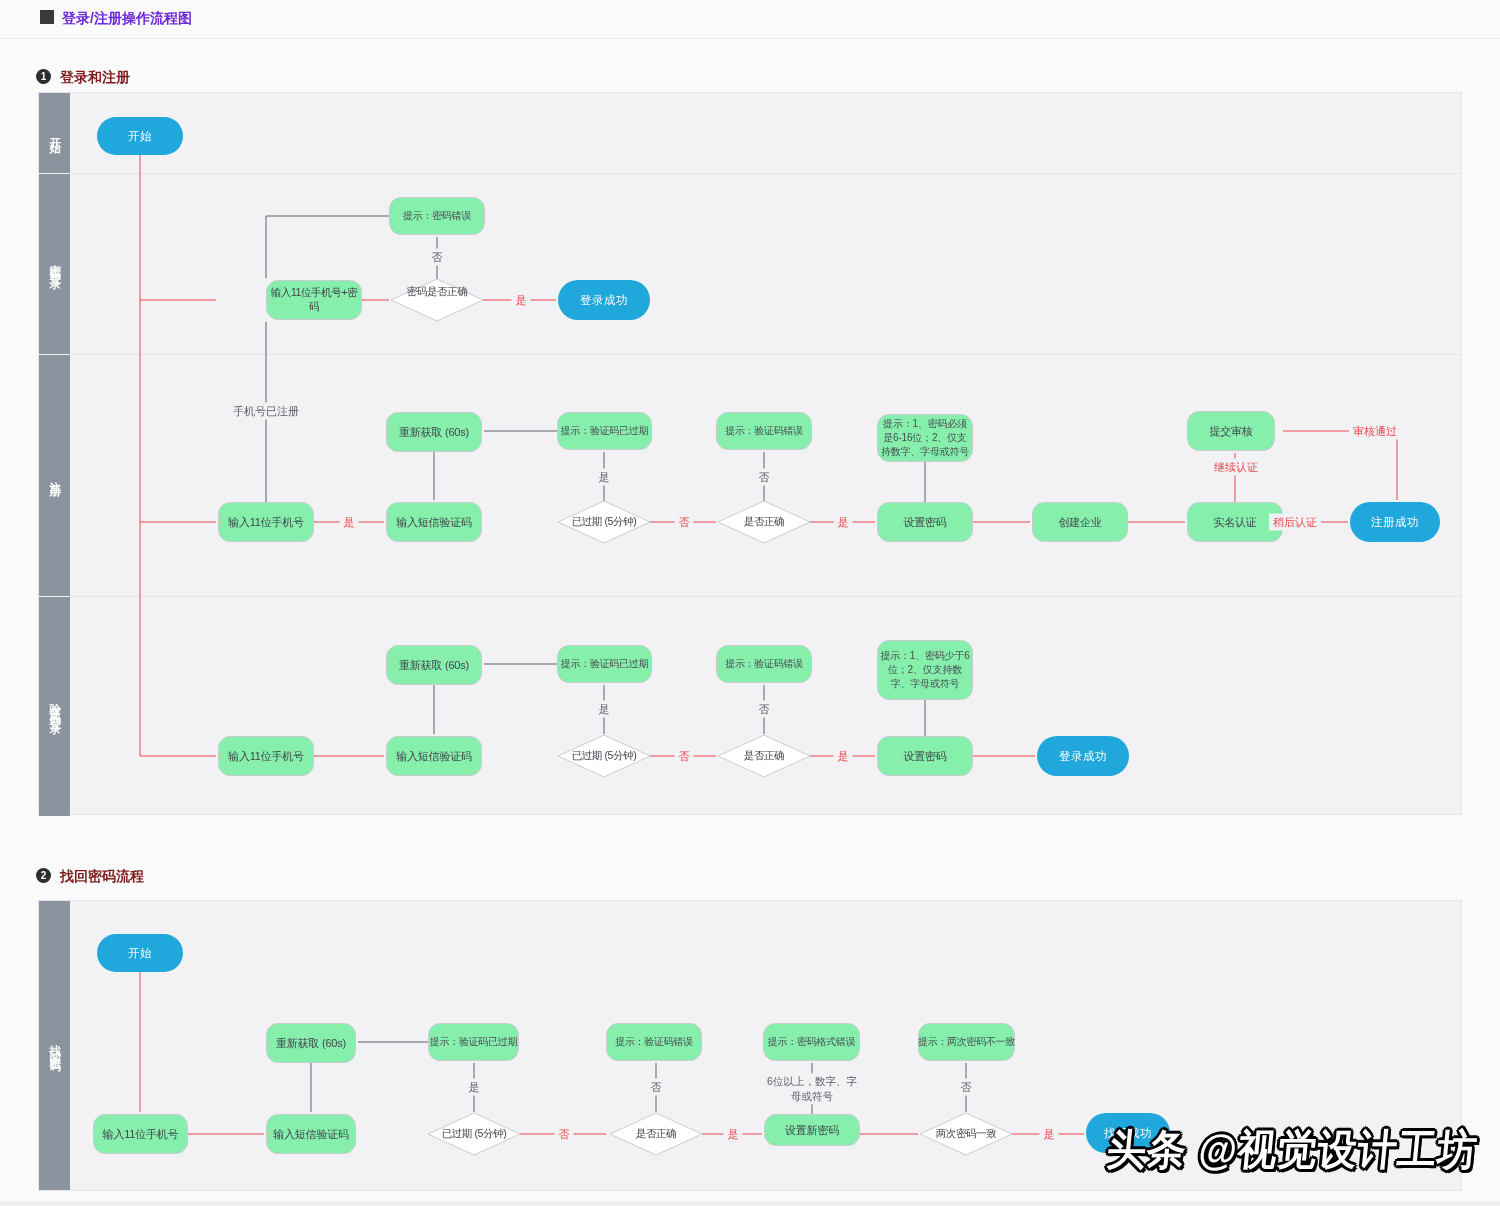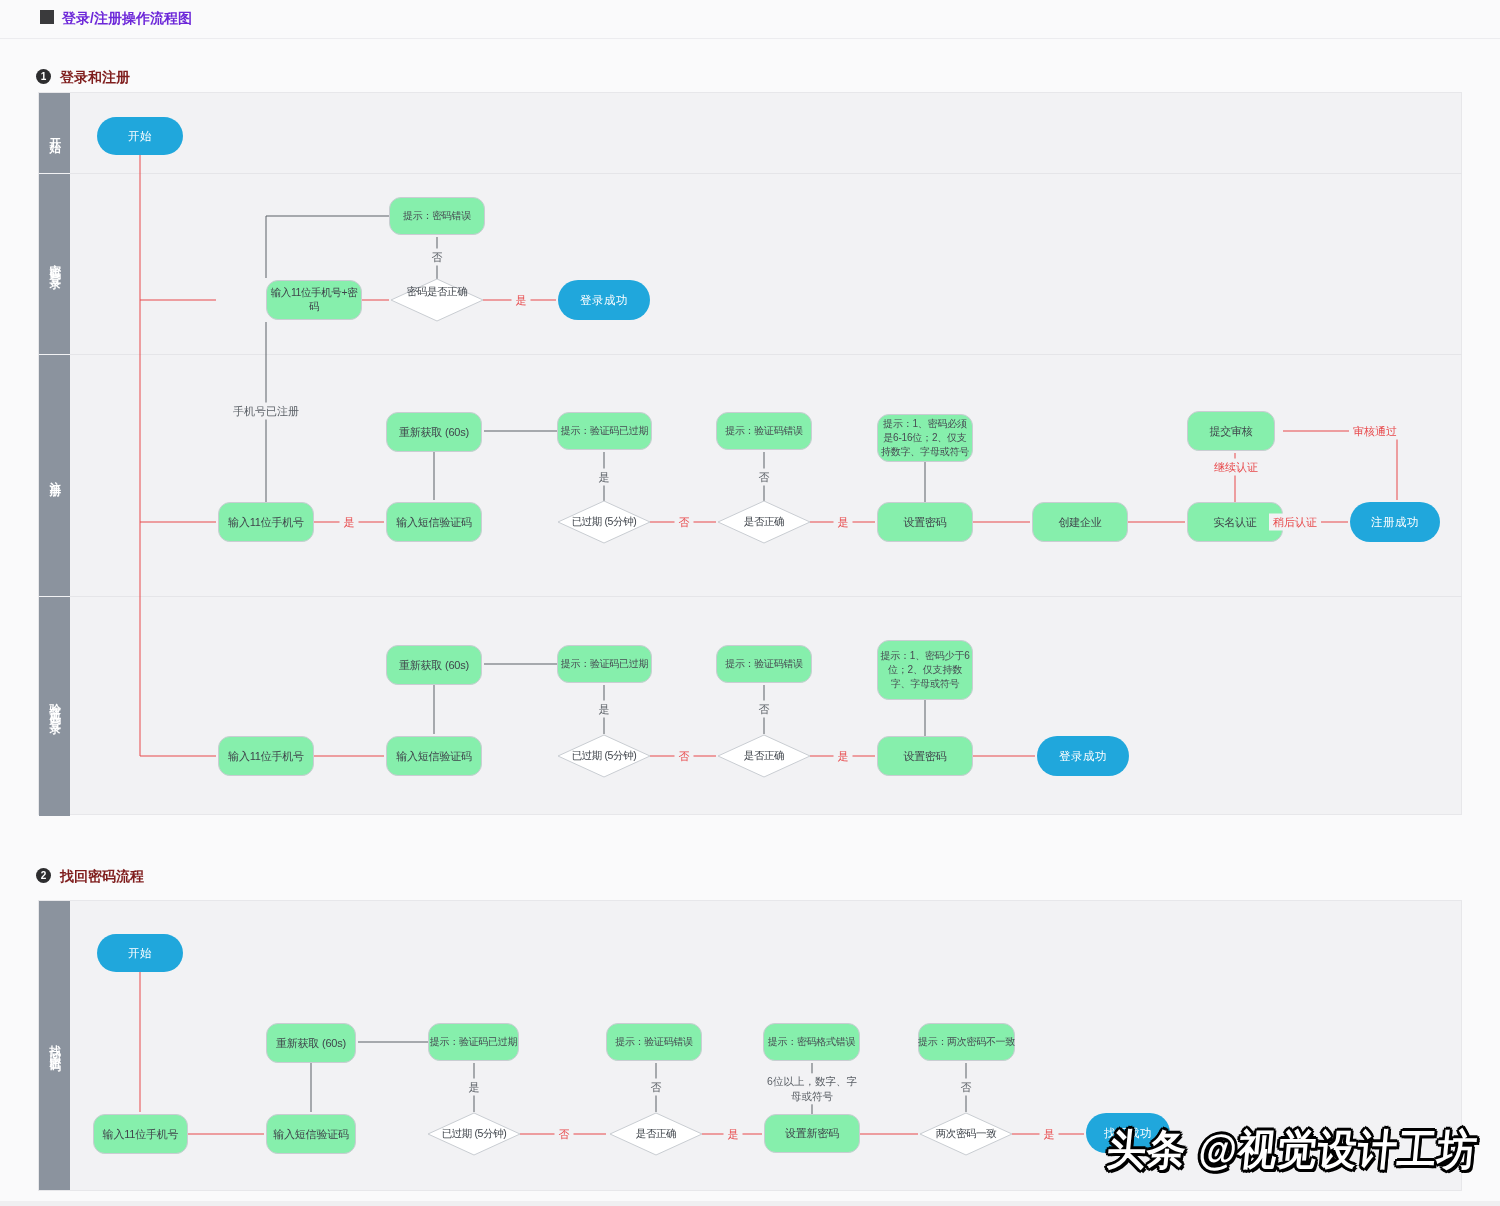--- a/index.html
+++ b/index.html
@@ -192,21 +192,21 @@
 <div class="pill" style="left:1037px;top:736px;width:92px;height:40px;">登录成功</div>
 
 <div class="pill" style="left:97px;top:934px;width:86px;height:38px;">开始</div>
 <div class="box" style="left:93px;top:1114px;width:95px;height:40px;">输入11位手机号</div>
 <div class="box" style="left:266px;top:1023px;width:90px;height:40px;">重新获取 (60s)</div>
 <div class="box" style="left:266px;top:1114px;width:90px;height:40px;">输入短信验证码</div>
 <div class="note" style="left:428px;top:1023px;width:91px;height:38px;">提示：验证码已过期</div>
 <div class="dlabel" style="left:474px;top:1134px;">已过期 (5分钟)</div>
 <div class="note" style="left:606px;top:1023px;width:96px;height:38px;">提示：验证码错误</div>
 <div class="dlabel" style="left:656px;top:1134px;">是否正确</div>
-<div class="box" style="left:764px;top:1114px;width:96px;height:39px;text-align:right;">设置新密码</div>
+<div class="box" style="left:764px;top:1114px;width:96px;height:32px;text-align:right;">设置新密码</div>
 <div class="note" style="left:763px;top:1023px;width:97px;height:38px;">提示：密码格式错误</div>
 <div class="dlabel" style="left:966px;top:1134px;">两次密码一致</div>
 <div class="note" style="left:918px;top:1023px;width:97px;height:38px;">提示：两次密码不一致</div>
 <div class="pill" style="left:1086px;top:1113px;width:84px;height:40px;">找回成功</div>
 
 <div class="elabel dark" style="left:437px;top:257px;">否</div>
 <div class="elabel red" style="left:521px;top:300px;">是</div>
 <div class="elabel dark" style="left:266px;top:411px;">手机号已注册</div>
 <div class="elabel red" style="left:349px;top:522px;">是</div>
 <div class="elabel dark" style="left:604px;top:477px;">是</div>

